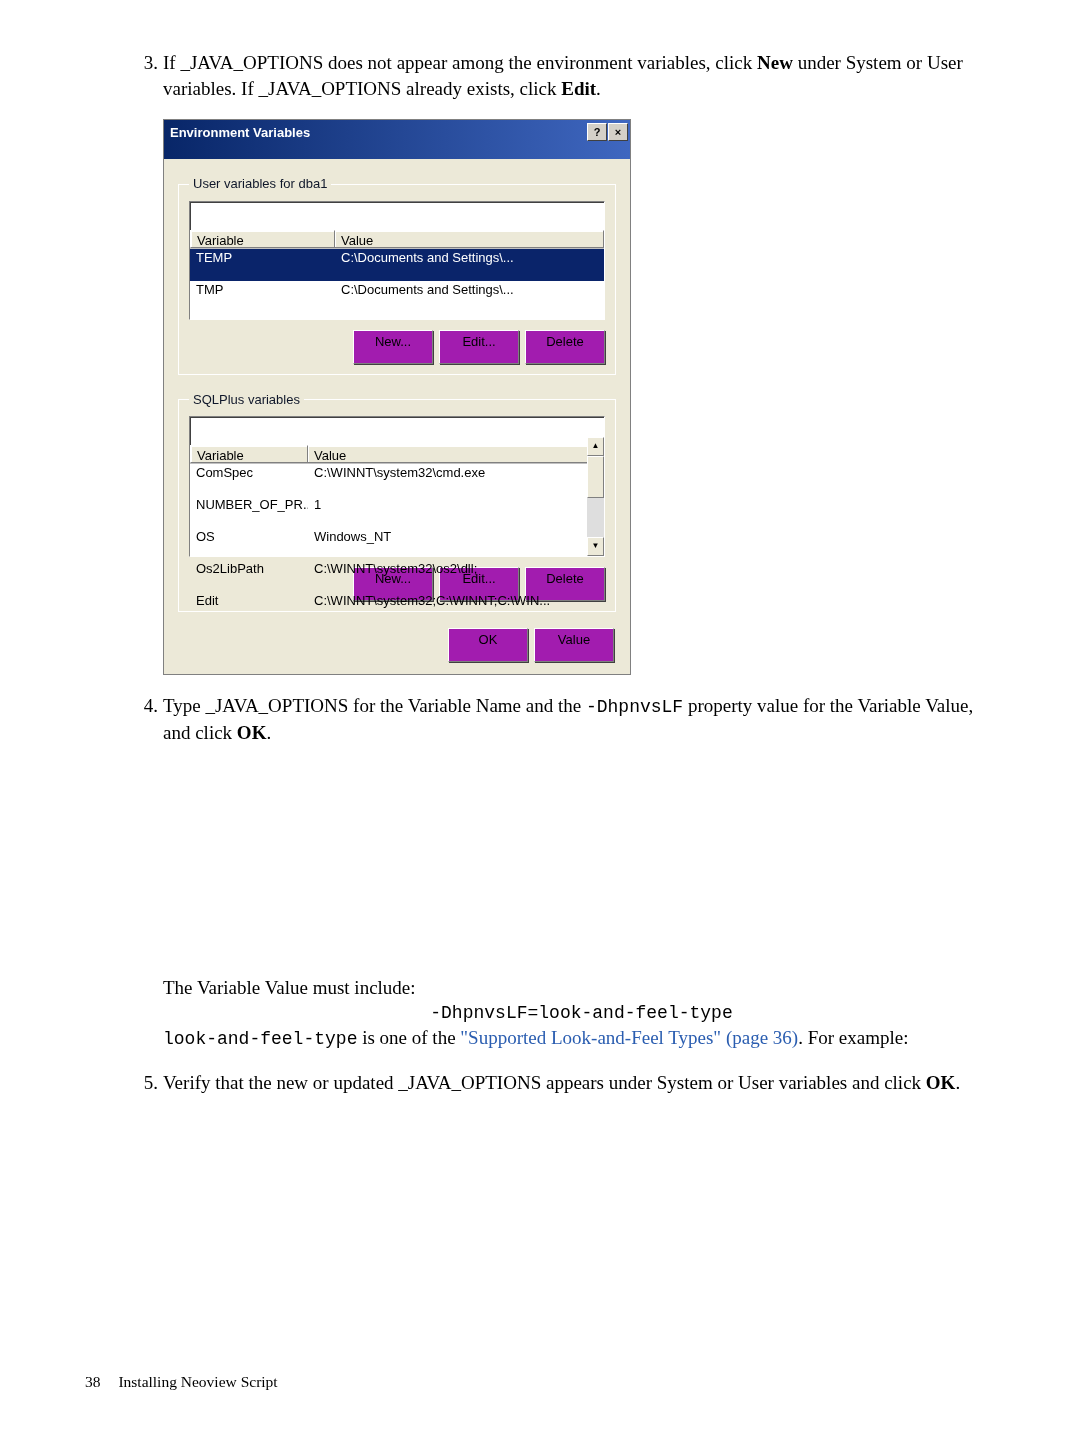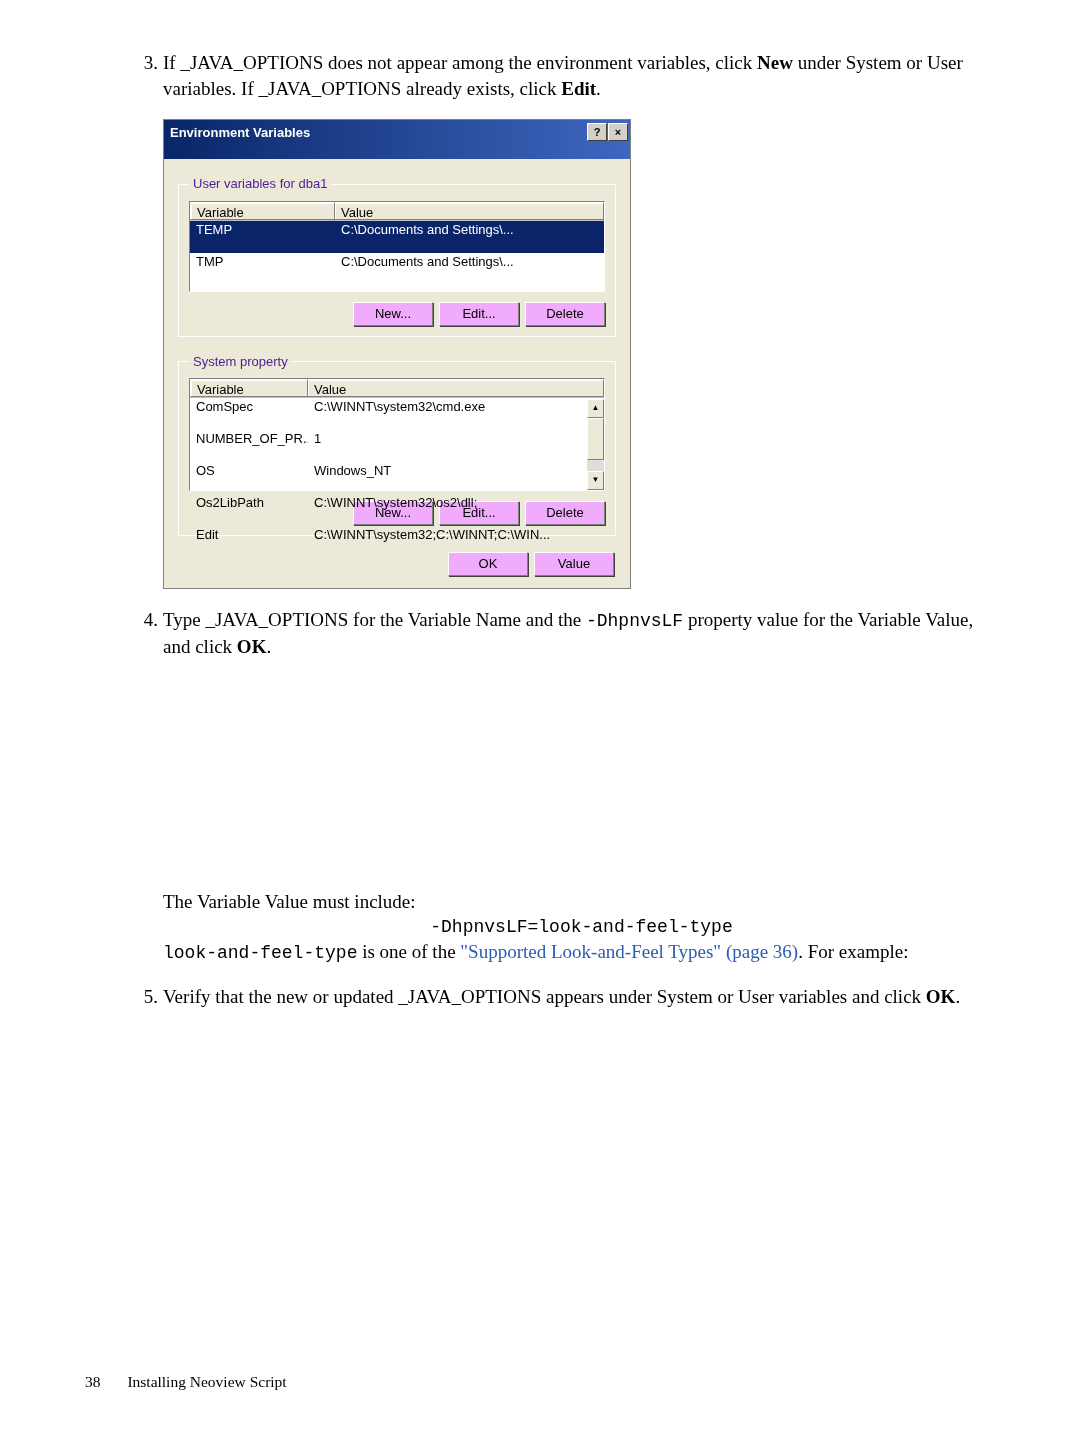--- a/index.html
+++ b/index.html
@@ -82,36 +82,37 @@
     position: relative;
   }
   
   fieldset.groupbox {
     border: 1px groove #fff;
     box-shadow:none;
   }
   fieldset.groupbox legend {
     padding: 0 4px;
     background: #ece9d8;
-    color: #4c1d95;
+    color: #0f172a;
     font-size:13px;
   }
   .listview {
     border: 1px solid #808080;
     border-right-color:#fff; border-bottom-color:#fff;
     box-shadow: inset 1px 1px 0 #404040;
     background:#fff;
     height: auto;
     margin-bottom: 10px;
     position: relative;
   }
   .lv-head {
     display:flex;
     background:#ece9d8;
     border-bottom:1px solid #c0c0c0;
+    margin-top:28px;
   }
   .lv-head div {
     height:18px;
     border:1px solid #fff;
     border-right-color:#808080; border-bottom-color:#808080;
     border-left:none; border-top:none;
     box-shadow: inset 1px 1px 0 #fff;
     padding:1px 6px 0 6px;
     box-sizing:border-box;
     font-size:13px;
@@ -135,41 +136,41 @@
   .sb-btn {
     height:17px; background:#ece9d8;
     border:1px solid #fff; border-right-color:#808080; border-bottom-color:#808080;
     display:flex; align-items:center; justify-content:center;
     font-size:8px; color:#000;
   }
   .sb-track { flex:1; background:#dedede; position:relative;}
   .sb-thumb { background:#ece9d8; border:1px solid #fff; border-right-color:#808080; border-bottom-color:#808080; position:absolute; left:0; right:0;}
   .btn-row { display:flex; justify-content:flex-end; gap:6px; }
   .winbtn {
-    width: 80px; height: 24px;
-    background:#f0abfc;
+    width: 80px; height: 34px;
+    background:#a21caf;
     border:1px solid #808080;
     border-top-color:#fff; border-left-color:#fff;
     box-shadow: 1px 1px 0 #404040;
     font-family: Tahoma, Arial, sans-serif;
     font-size:13px;
     text-align:center;
     padding-top:2px;
     box-sizing:border-box;
   }
   .btn-row.final { margin-top: 10px; padding-right:2px;}
   .spacer-img { height: 230px; } 
   .link { color:#2a5db0; }
   .footer {
     position:absolute;
     bottom: 45px;
     left: 85px;
     font-size: 15.5px;
   }
-  .pgnum { margin-right: 23px; }
+  .pgnum { margin-right: 14px; }
 </style>
 </head>
 <body>
 
 <div class="page">
 <ol class="steps">
 
   <li>
     <span class="num">3.</span>
     <span>
@@ -204,21 +205,21 @@
             </div>
           </div>
           <div class="btn-row">
             <div class="winbtn">New...</div>
             <div class="winbtn">Edit...</div>
             <div class="winbtn">Delete</div>
           </div>
         </fieldset>
 
         <fieldset class="groupbox">
-          <legend>System property</legend>
+          <legend>SQLPlus variables</legend>
           <div class="listview" style="position:relative;">
             <div class="lv-head">
               <div class="col-var" style="width:118px">Variable</div>
               <div class="col-val">Value</div>
             </div>
             <div class="lv-body sys">
               <div class="lv-row">
                 <div class="col-var" style="width:118px">ComSpec</div>
                 <div class="col-val">C:\WINNT\system32\cmd.exe</div>
               </div>

